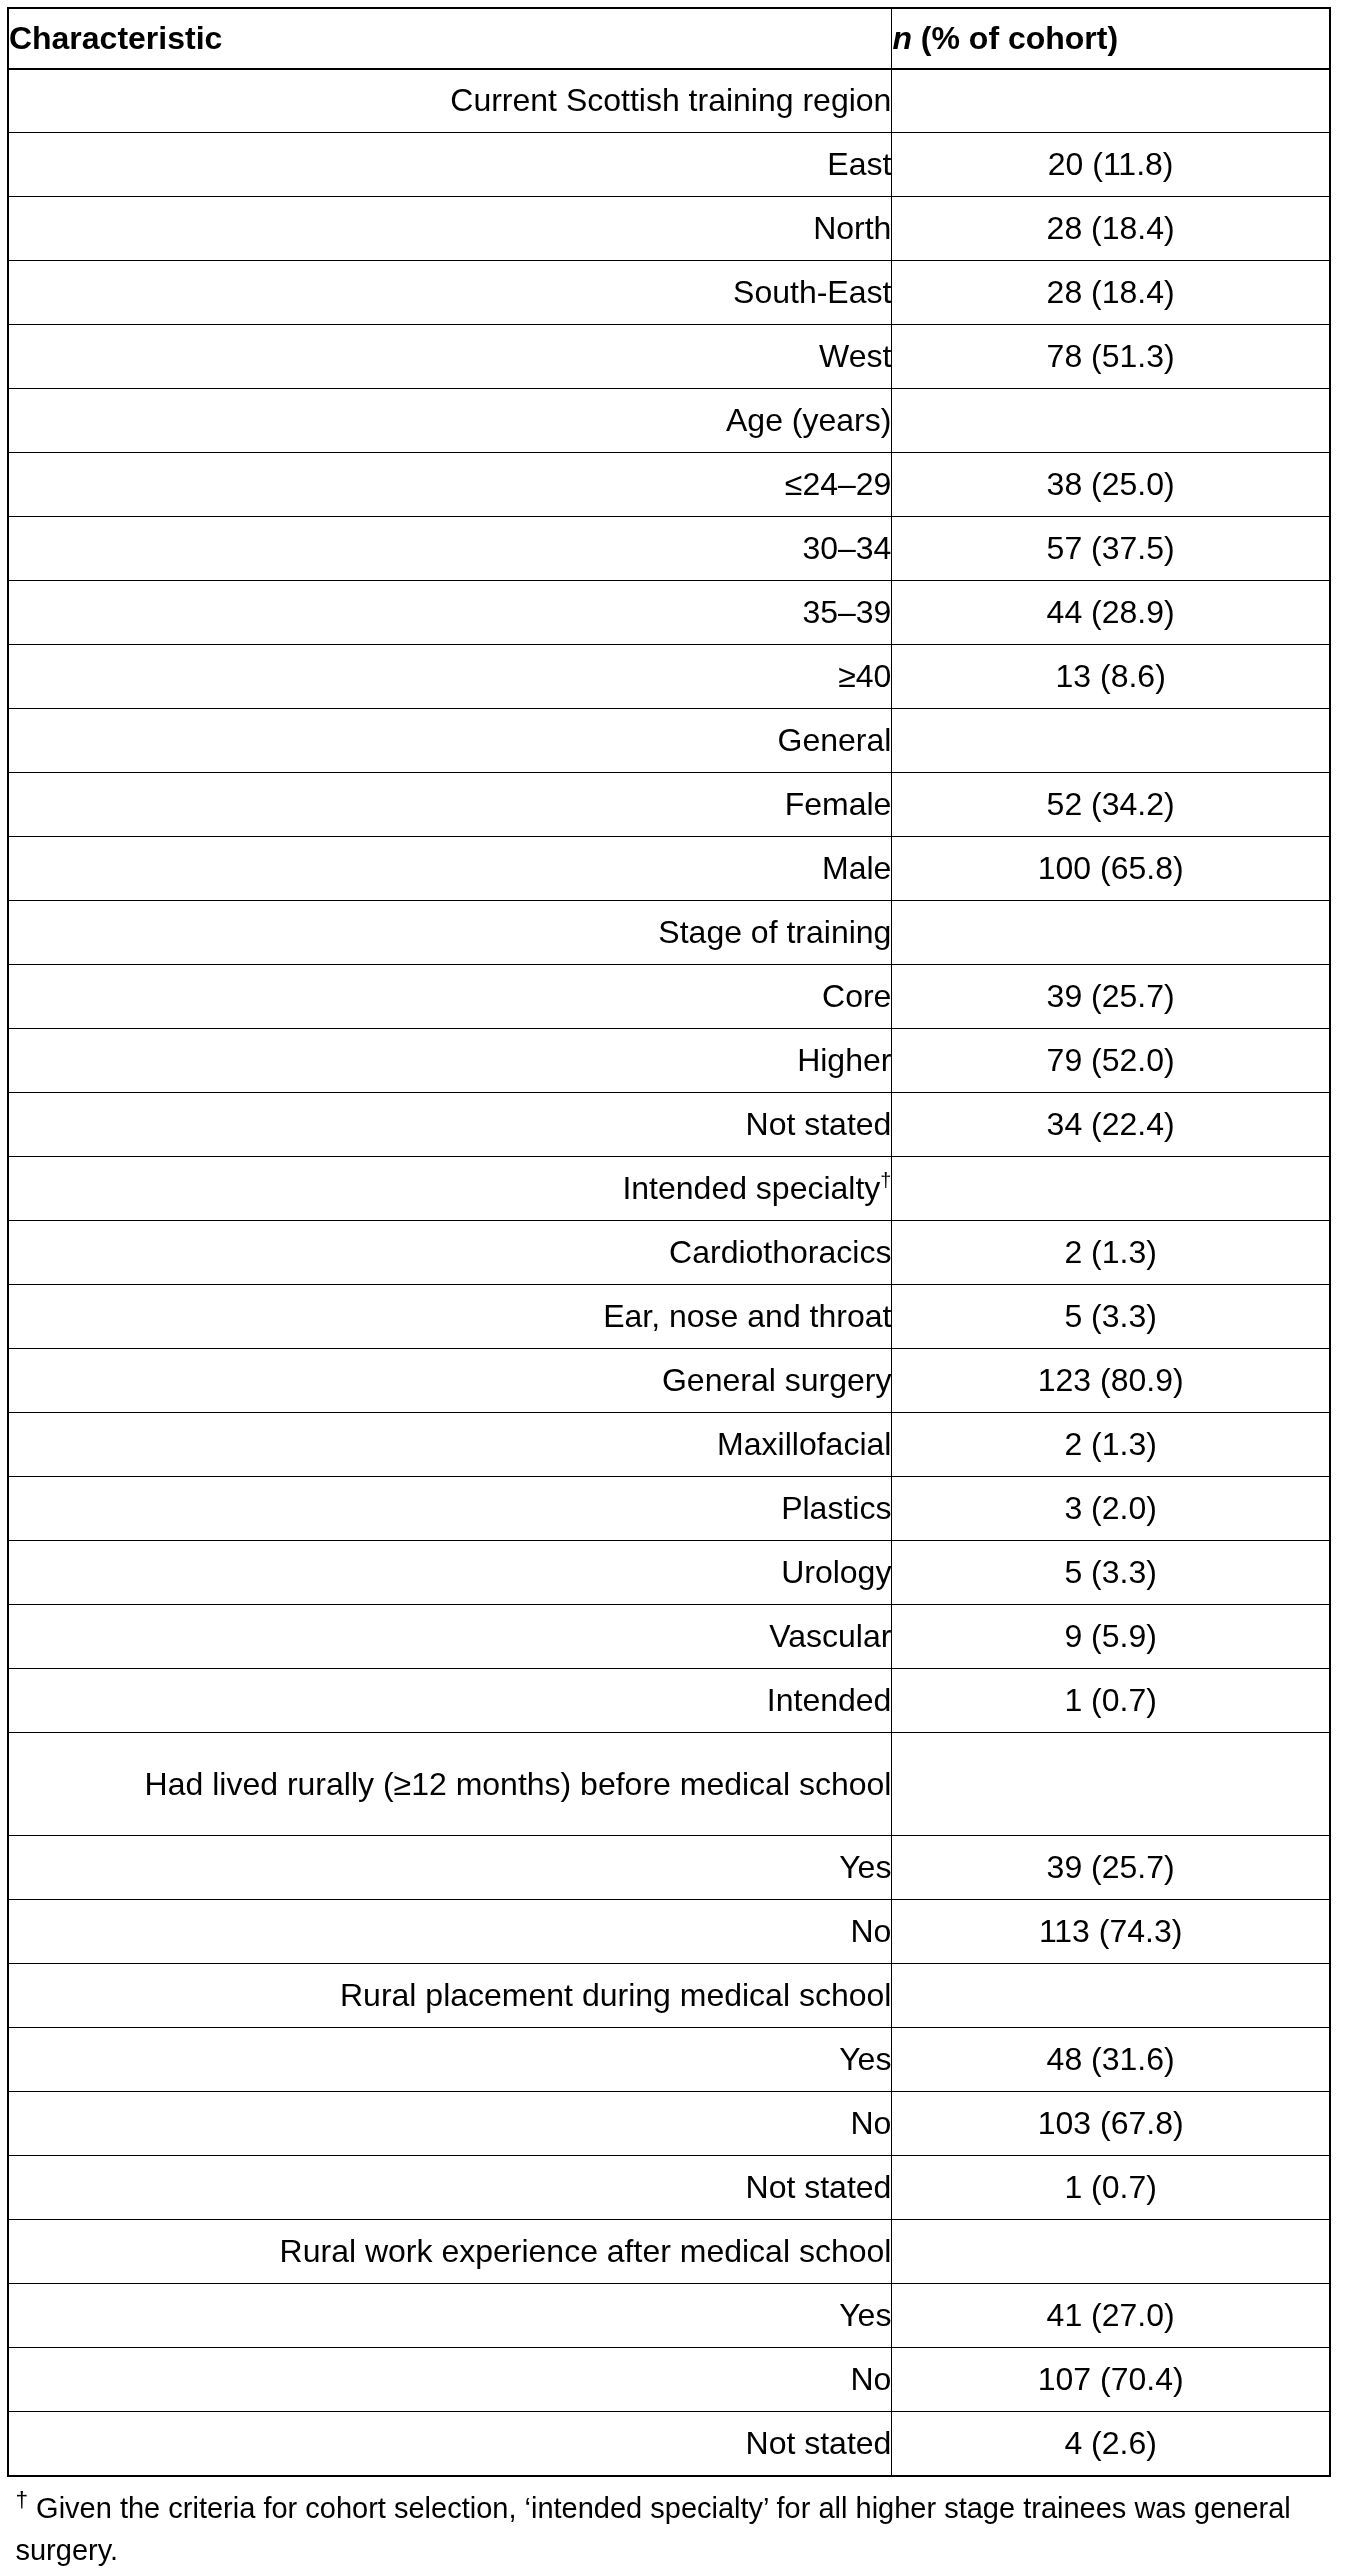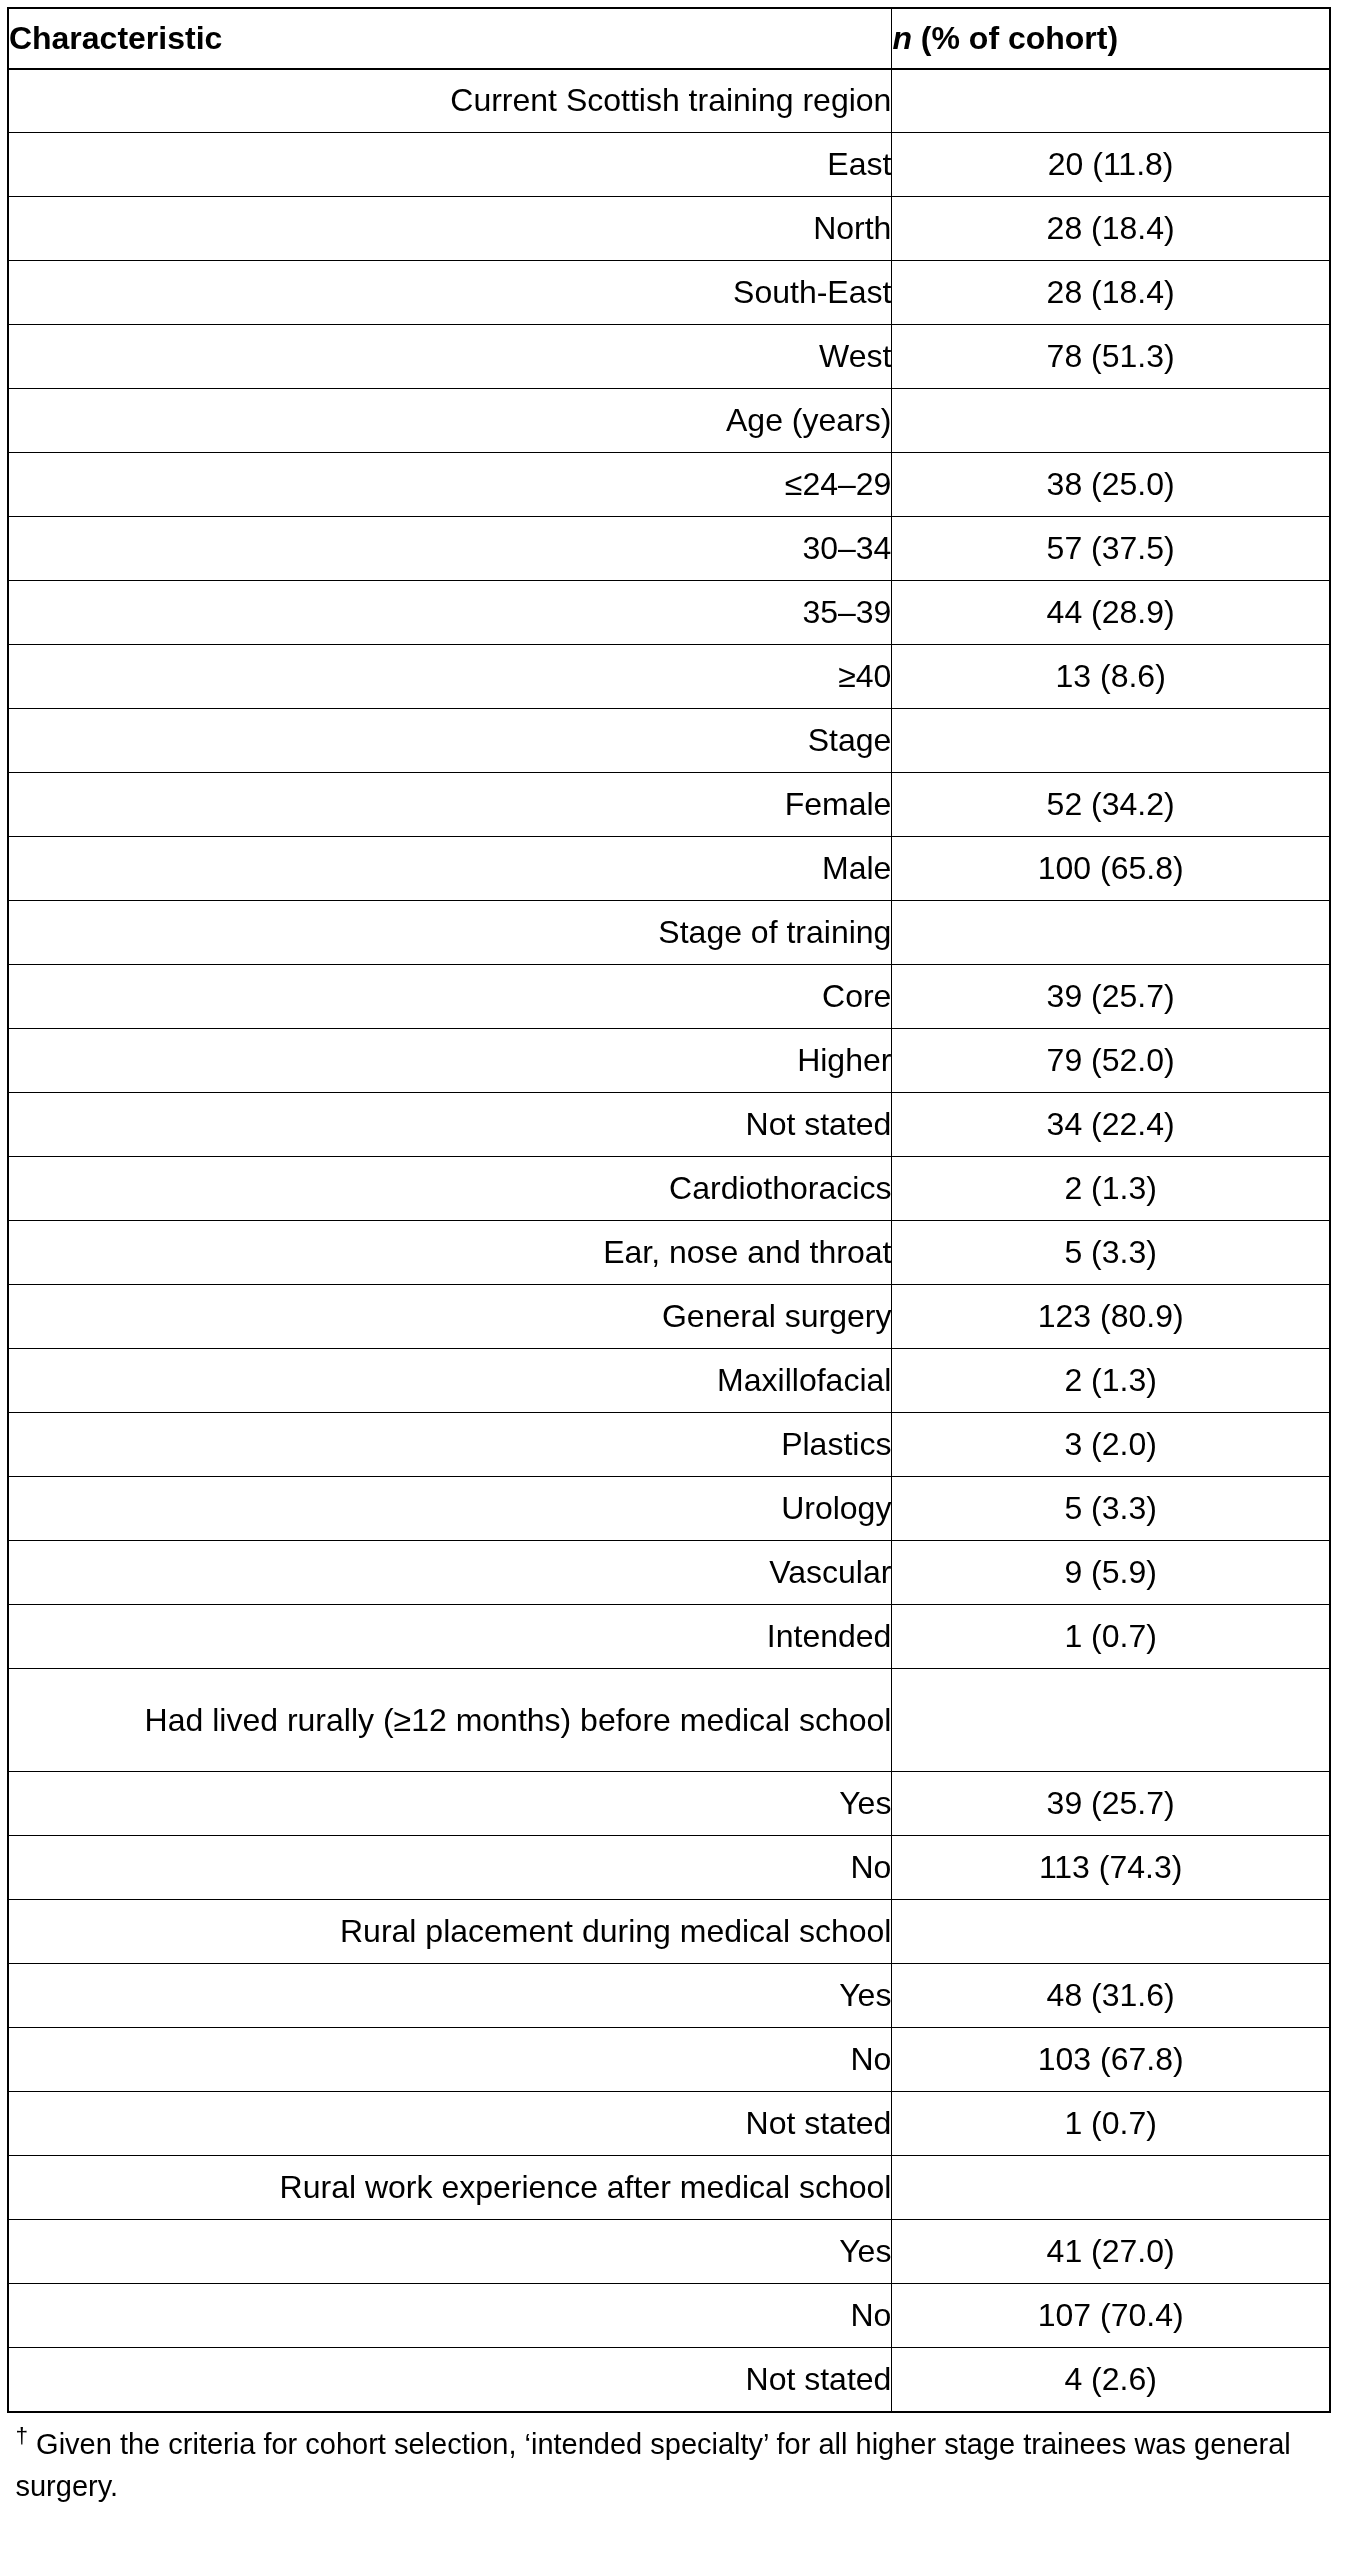--- a/index.html
+++ b/index.html
@@ -147,21 +147,21 @@
         </tr>
         <tr class="data-row">
           <td class="cell-label indent">35–39</td>
           <td class="cell-value">44 (28.9)</td>
         </tr>
         <tr class="data-row">
           <td class="cell-label indent">≥40</td>
           <td class="cell-value">13 (8.6)</td>
         </tr>
         <tr class="group-row">
-          <td class="cell-label">Stage</td>
+          <td class="cell-label">General</td>
           <td class="cell-value"></td>
         </tr>
         <tr class="data-row">
           <td class="cell-label indent">Female</td>
           <td class="cell-value">52 (34.2)</td>
         </tr>
         <tr class="data-row">
           <td class="cell-label indent">Male</td>
           <td class="cell-value">100 (65.8)</td>
         </tr>
@@ -173,20 +173,24 @@
           <td class="cell-label indent">Core</td>
           <td class="cell-value">39 (25.7)</td>
         </tr>
         <tr class="data-row">
           <td class="cell-label indent">Higher</td>
           <td class="cell-value">79 (52.0)</td>
         </tr>
         <tr class="data-row">
           <td class="cell-label indent">Not stated</td>
           <td class="cell-value">34 (22.4)</td>
+        </tr>
+        <tr class="group-row">
+          <td class="cell-label">Intended specialty<sup class="dagger">†</sup></td>
+          <td class="cell-value"></td>
         </tr>
         <tr class="data-row">
           <td class="cell-label indent">Cardiothoracics</td>
           <td class="cell-value">2 (1.3)</td>
         </tr>
         <tr class="data-row">
           <td class="cell-label indent">Ear, nose and throat</td>
           <td class="cell-value">5 (3.3)</td>
         </tr>
         <tr class="data-row">

